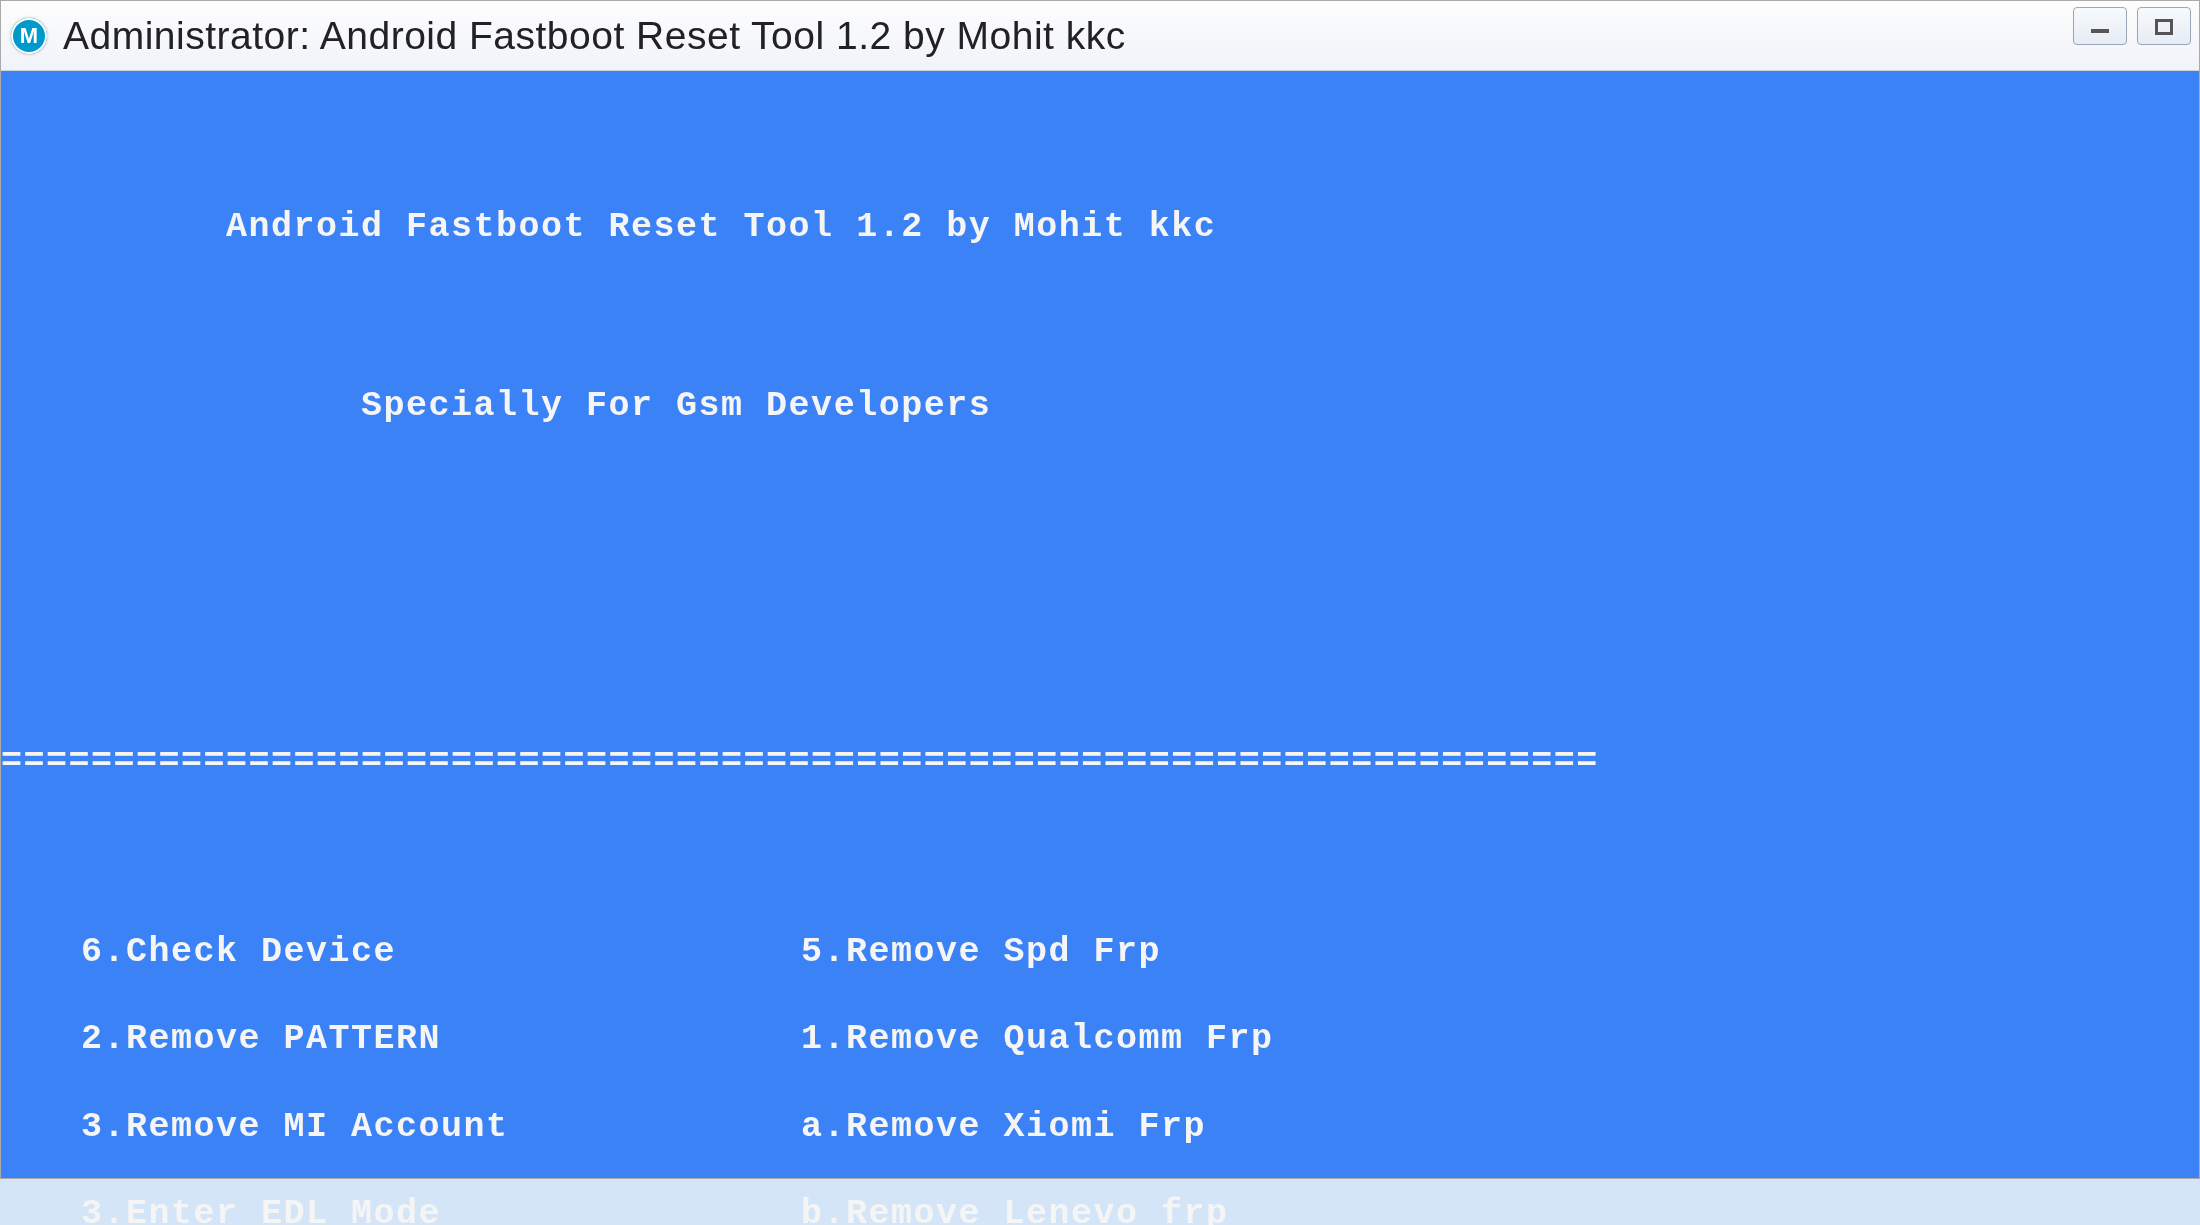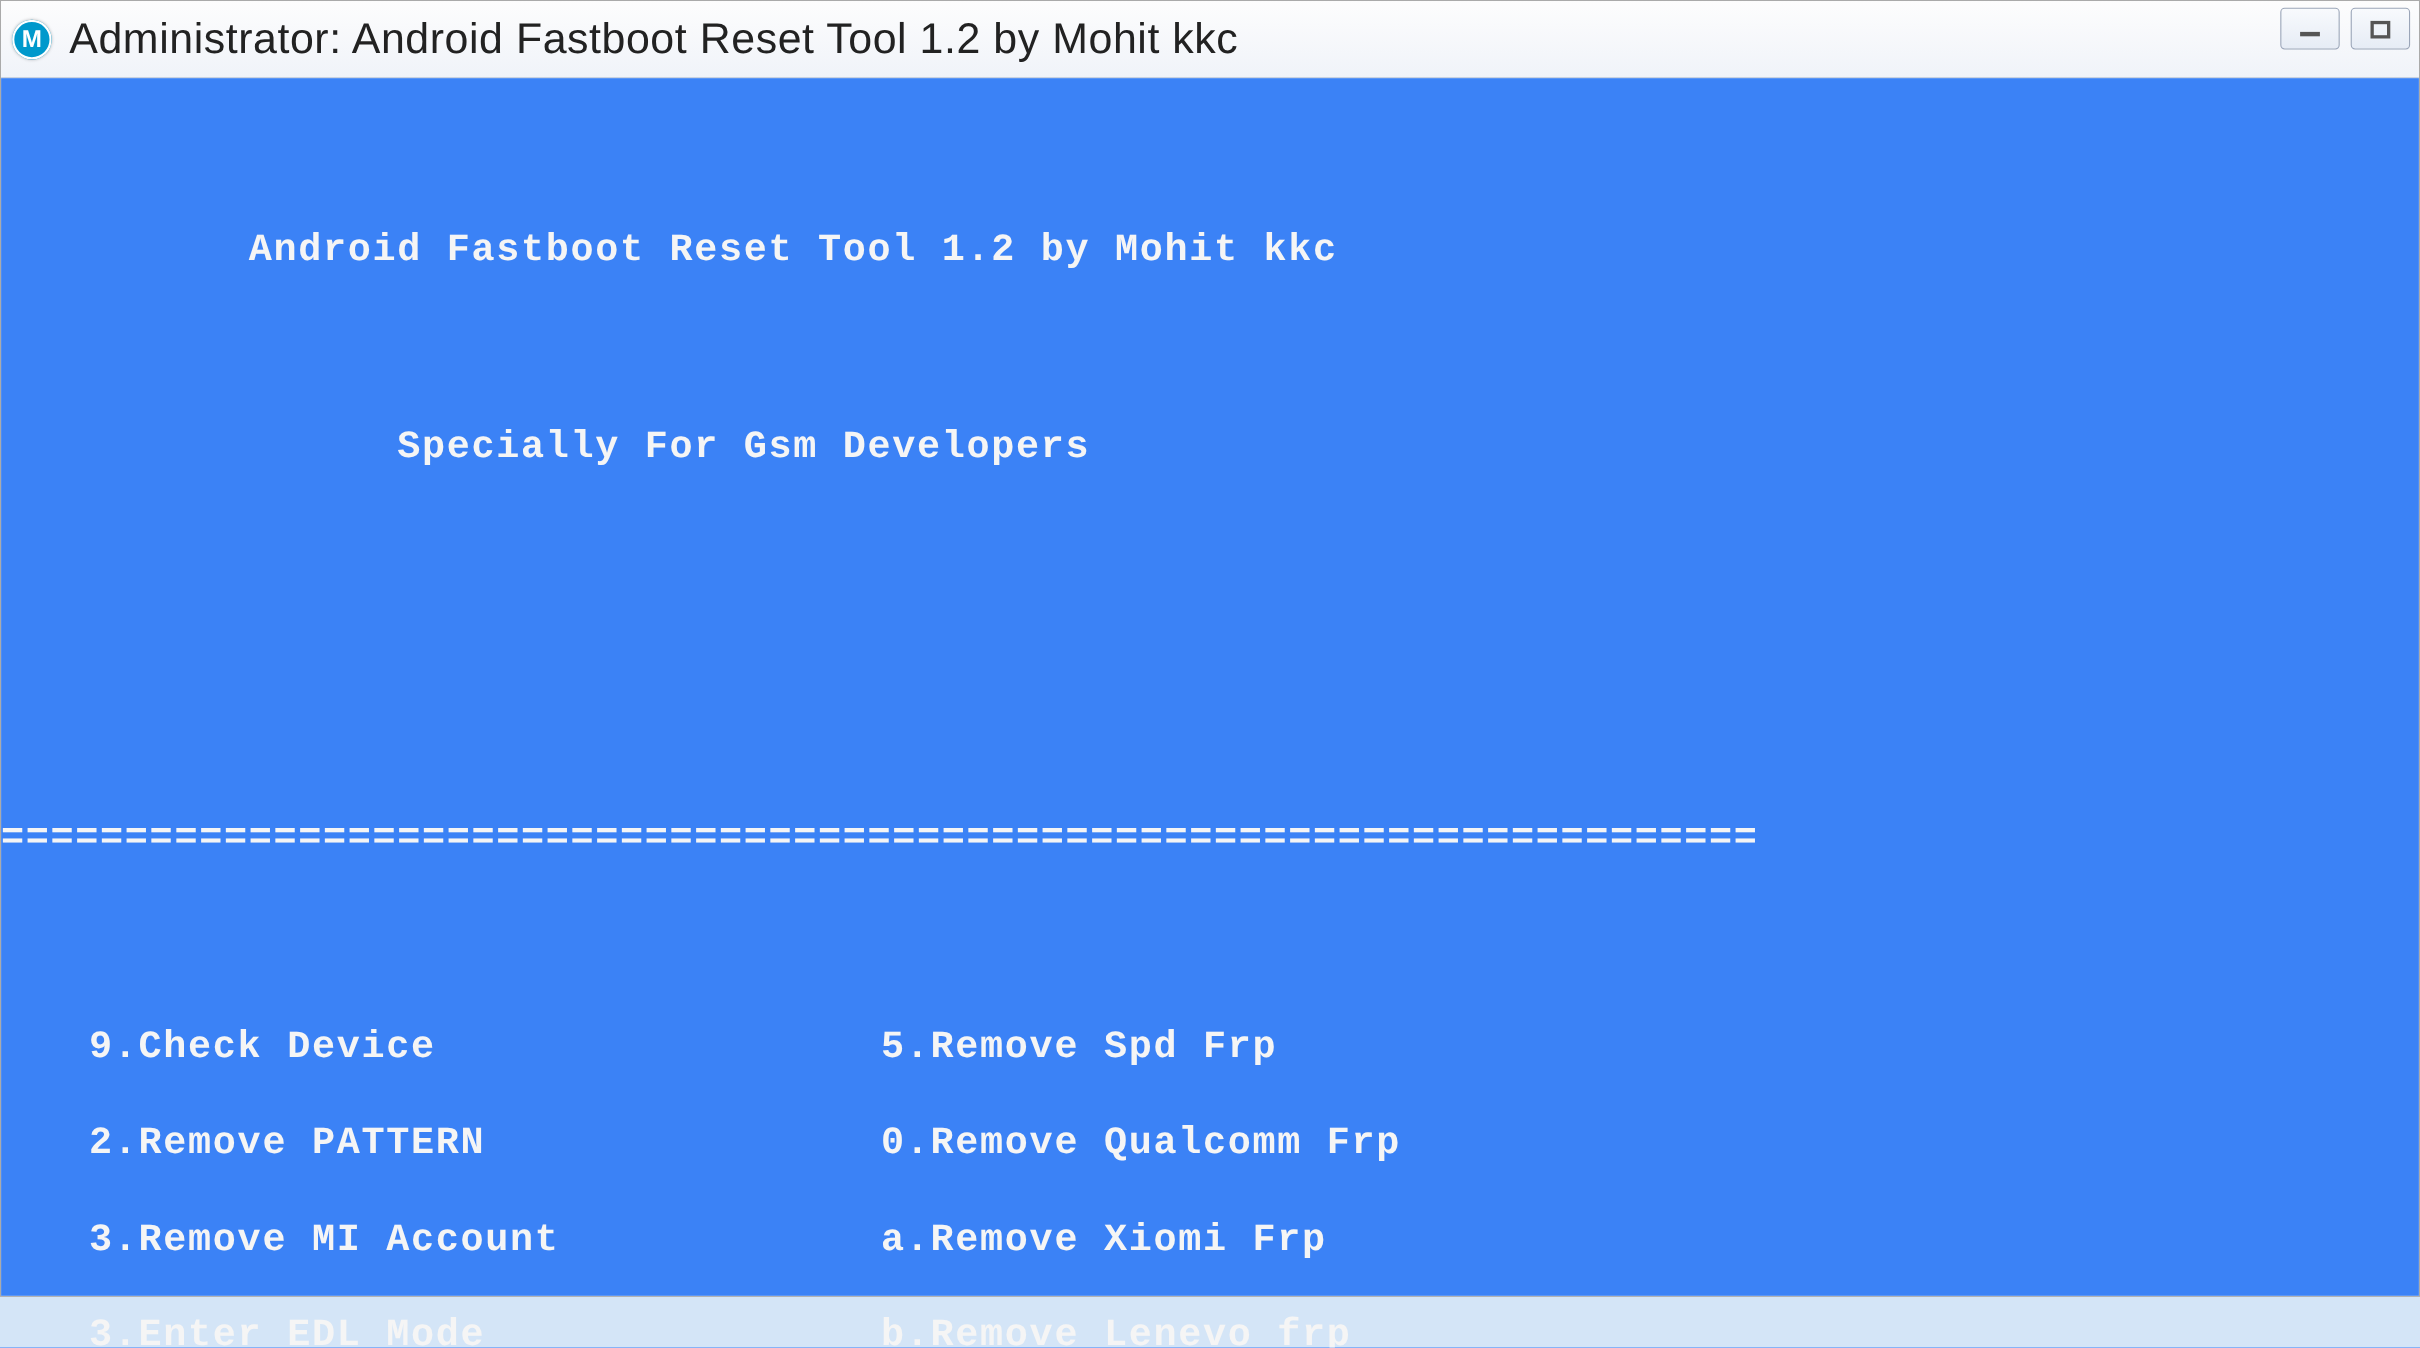--- a/index.html
+++ b/index.html
@@ -138,32 +138,32 @@
     </div>
   </div>
 
   <div class="console">
     <span class="console-row">          Android Fastboot Reset Tool 1.2 by Mohit kkc</span>
     <span class="console-row">                Specially For Gsm Developers</span>
     <span class="console-row"> </span>
     <span class="console-row divider-row">=======================================================================</span>
     <div class="menu-grid">
       <div class="menu-col left">
-        <span class="menu-item">9.Check Device</span>
+        <span class="menu-item">6.Check Device</span>
         <span class="menu-item">2.Remove PATTERN</span>
         <span class="menu-item">3.Remove MI Account</span>
         <span class="menu-item">3.Enter EDL Mode</span>
         <span class="menu-item">5.Unlock Bootloader</span>
         
         
         
       </div>
       <div class="menu-col right">
         <span class="menu-item">5.Remove Spd Frp</span>
-        <span class="menu-item">0.Remove Qualcomm Frp</span>
+        <span class="menu-item">1.Remove Qualcomm Frp</span>
         <span class="menu-item">a.Remove Xiomi Frp</span>
         <span class="menu-item">b.Remove Lenevo frp</span>
         <span class="menu-item">c.Remove Moto Frp</span>
         
         
         
       </div>
     </div>
     
     

